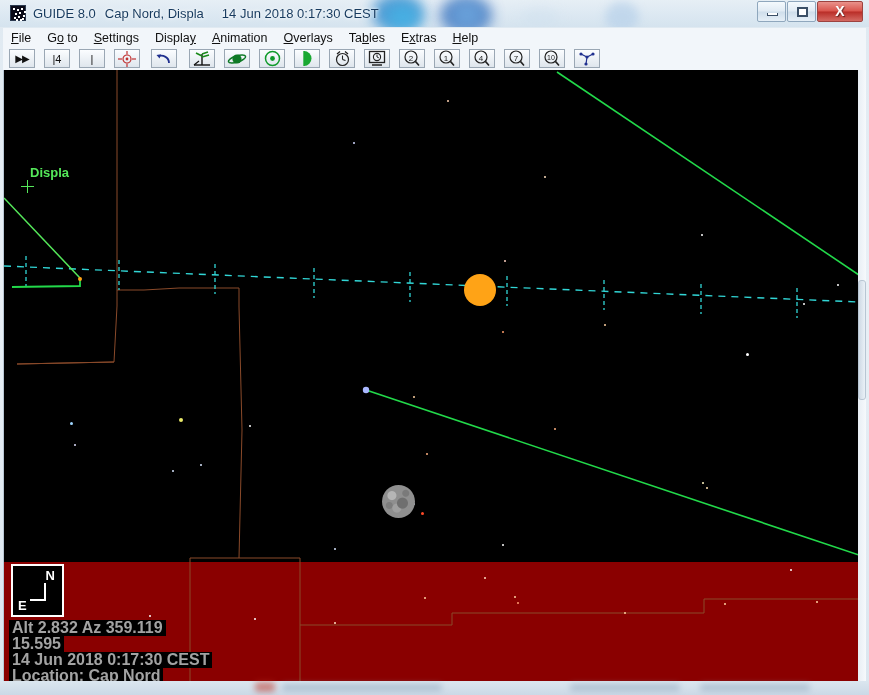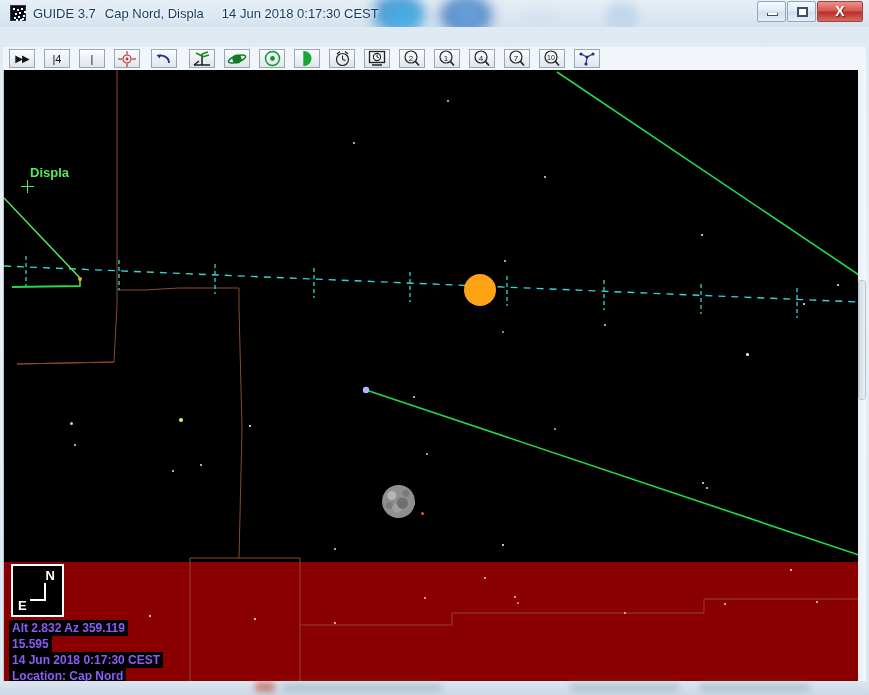--- a/index.html
+++ b/index.html
@@ -129,21 +129,21 @@
     background:#000;border:2px solid #ffffff;box-sizing:border-box;
   }
   #compass .lbl{position:absolute;color:#fff;font-size:13px;font-weight:bold;line-height:13px;}
   #compass .n{right:7px;top:3px;}
   #compass .e{left:5px;bottom:3px;}
   #compass .arm-v{position:absolute;left:31px;top:17px;width:2px;height:18px;background:#fff;}
   #compass .arm-h{position:absolute;left:17px;top:33px;width:16px;height:2px;background:#fff;}
 
   
   .statusline{
-    position:absolute;background:#000;color:#8b5cf6;font-size:12px;font-weight:bold;
+    position:absolute;background:#000;color:#a3a3a3;font-size:16px;font-weight:bold;
     font-family:"Liberation Sans", sans-serif;
     padding:0 3px;white-space:nowrap;line-height:16px;height:16px;
   }
   #st1{left:5px;top:550px;}
   #st2{left:5px;top:566px;}
   #st3{left:5px;top:582px;}
   #st4{left:5px;top:598px;}
 
   
   #vscroll{
@@ -183,35 +183,46 @@
         <span class="st" style="left: 4px; top: 7px;"></span>
         <span class="st" style="left: 8px; top: 6px;"></span>
         <span class="st" style="left: 12px; top: 9px;"></span>
         <span class="st" style="left: 3px; top: 11px;"></span>
         <span class="st" style="left: 7px; top: 10px;"></span>
         <span class="st" style="left: 11px; top: 12px;"></span>
         <span class="st" style="left: 5px; top: 13px;"></span>
         <span class="st" style="left: 9px; top: 13px;"></span>
       </div>
 
-    <div id="title-text"><span>GUIDE 3.7</span><span class="tspace"></span><span>Cap Nord, Displa</span><span class="tspace"></span><span class="tspace"></span><span>14 Jun 2018  0:17:30 CEST</span></div>
+    <div id="title-text"><span>GUIDE 8.0</span><span class="tspace"></span><span>Cap Nord, Displa</span><span class="tspace"></span><span class="tspace"></span><span>14 Jun 2018  0:17:30 CEST</span></div>
 
     <div id="winbtns">
       <div class="winbtn">
         <span class="minglyph"></span>
       </div>
       <div class="winbtn">
         <span class="maxglyph"></span>
       </div>
       <div class="winbtn close">
         <span class="closeglyph">X</span>
       </div>
     </div>
   </div>
 
+  <div id="menubar">
+    <div class="menu-item"><u>F</u><span>ile</span></div>
+    <div class="menu-item">G<u>o</u> to</div>
+    <div class="menu-item"><u>S</u>ettings</div>
+    <div class="menu-item">Displa<u>y</u></div>
+    <div class="menu-item"><u>A</u>nimation</div>
+    <div class="menu-item"><u>O</u>verlays</div>
+    <div class="menu-item">Ta<u>b</u>les</div>
+    <div class="menu-item">E<u>x</u>tras</div>
+    <div class="menu-item"><u>H</u>elp</div>
+  </div>
 
   <div id="toolbar">
     <div style="width:6px"></div>
     <div class="tbtn">
       <span style="font-size:10px;letter-spacing:-1px;">▶▶</span>
     </div>
     <div style="width:7px"></div>
     <div class="tbtn">
       <span style="font-size:11px;">|4</span>
     </div>

